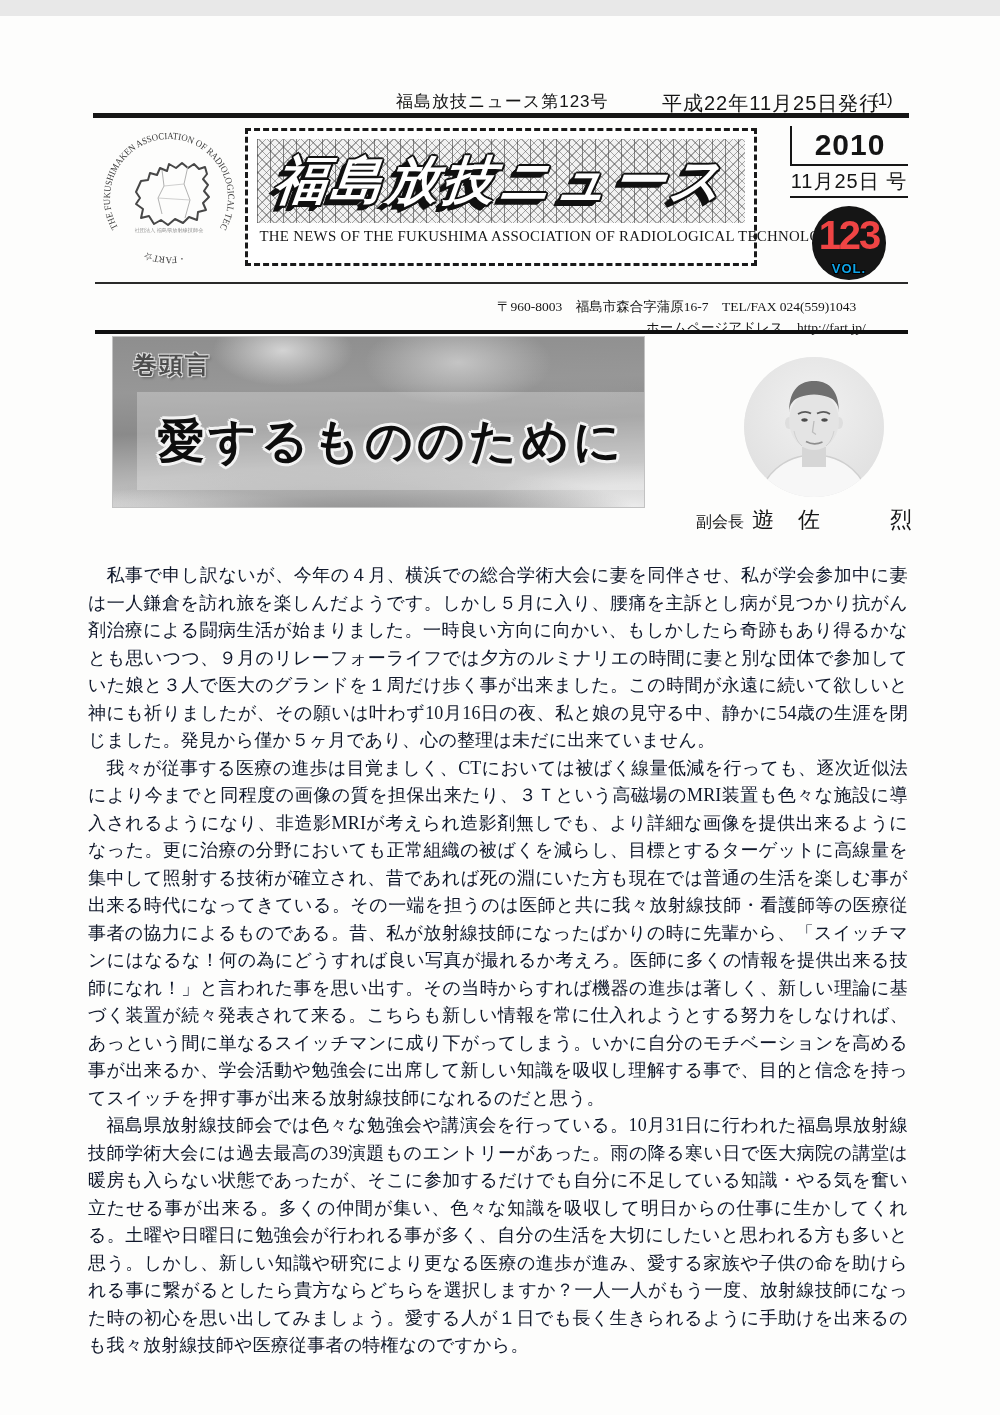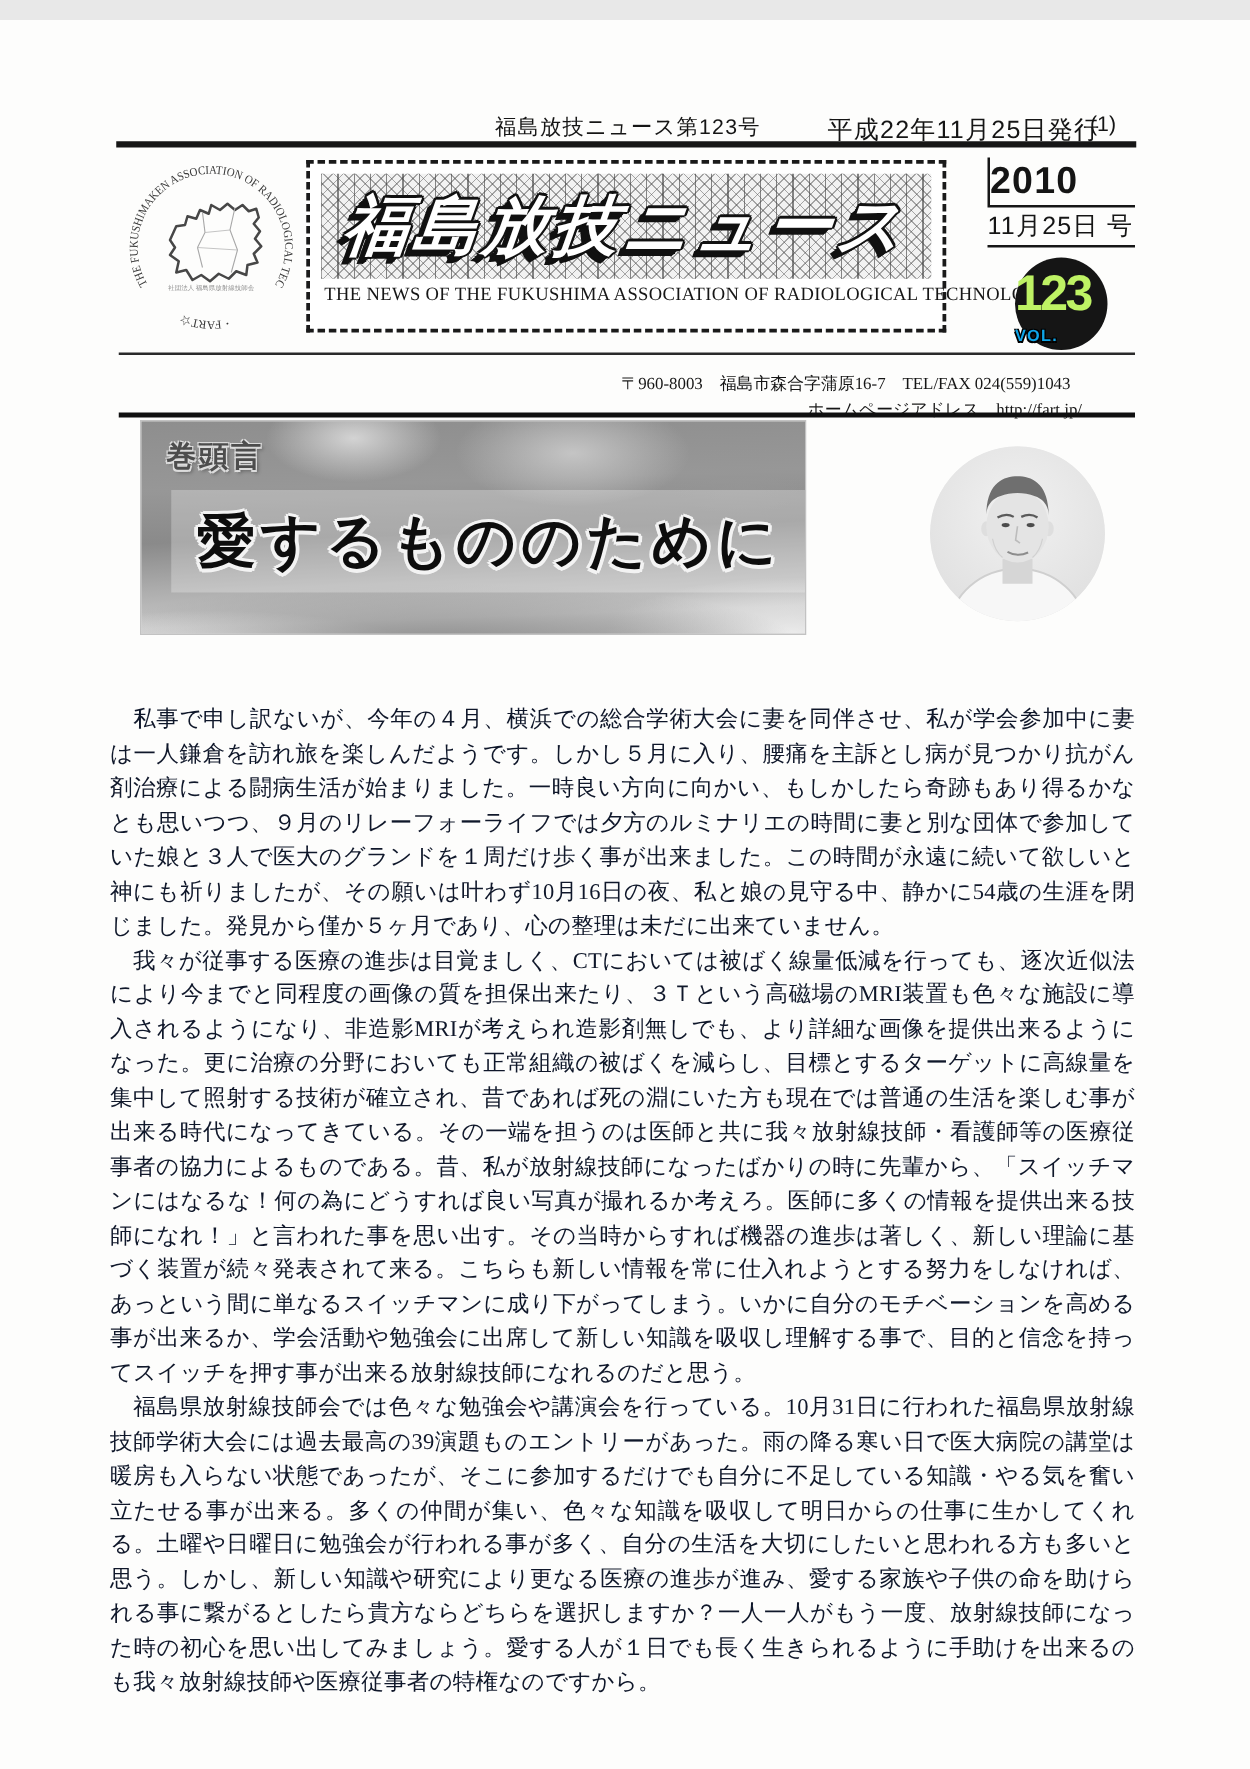--- a/index.html
+++ b/index.html
@@ -31,28 +31,28 @@
       repeating-linear-gradient(90deg, rgba(40,40,40,.55) 0 1px, transparent 1px 13px); }
   .jp-title { font-family:"DejaVu Sans","Liberation Sans",sans-serif;
     font-size:52px; font-weight:800; font-style:italic; letter-spacing:4px;
     color:#ffffff; transform:skewX(-6deg); white-space:nowrap;
     text-shadow: 2px 0 #111,-2px 0 #111,0 2px #111,0 -2px #111,
       1.5px 1.5px #111,-1.5px 1.5px #111,1.5px -1.5px #111,-1.5px -1.5px #111,
       -3px 3px #111,-4px 4px #111,-5px 5px #111,-6px 6px #111; }
   .subtitle { margin-top:5px; text-align:center; font-size:15px; letter-spacing:.3px;
     white-space:nowrap; color:#161616; transform:scaleX(.99); }
 
-  .right-col { position:absolute; left:790px; top:110px; width:118px; }
+  .right-col { position:absolute; left:790px; top:110px; width:118px; text-align:center; }
   .year { font-size:30px; font-weight:600; line-height:38px; letter-spacing:1px;
     border-left:2px solid #161616; }
   .rc-rule { border-top:2px solid #161616; }
   .issue-date { font-size:20px; line-height:30px; letter-spacing:1px; }
   .vol-circle { position:relative; width:74px; height:74px; margin:8px auto 0;
     background:#151515; border-radius:50%; }
-  .vol-num { display:block; color:#bef264; font-weight:800; font-size:40px;
+  .vol-num { display:block; color:#ef4444; font-weight:800; font-size:40px;
     letter-spacing:-2px; line-height:58px; }
   .vol-label { position:absolute; left:0; bottom:4px; width:100%; color:#0ea5e9;
     font-weight:700; font-size:13px; letter-spacing:1px;
     text-shadow:1px 1px 0 #000,-1px -1px 0 #000,1px -1px 0 #000,-1px 1px 0 #000; }
 
   
   .thin-rule  { position:absolute; left:95px; top:266px; width:813px; border-top:2px solid #2a2a2a; }
   .pub-issuer { position:absolute; left:133px; top:278px; font-size:17.5px; letter-spacing:.5px; }
   .pub-addr   { position:absolute; left:497px; top:282px; font-size:13.5px; }
   .pub-home   { position:absolute; left:646px; top:303px; font-size:13.5px; }
@@ -66,21 +66,21 @@
       radial-gradient(130px 60px at 65% 15%, rgba(205,205,205,.85), rgba(205,205,205,0) 72%),
       radial-gradient(80px 40px at 90% 28%, rgba(150,150,150,.7), rgba(150,150,150,0) 70%),
       radial-gradient(380px 60px at 45% 103%, rgba(140,140,140,.85), rgba(140,140,140,0) 75%),
       radial-gradient(240px 46px at 10% 108%, rgba(250,250,250,.95), rgba(250,250,250,0) 70%),
       radial-gradient(200px 60px at 98% 100%, rgba(242,242,242,.9), rgba(242,242,242,0) 75%),
       linear-gradient(178deg, #8e8e8e 0%, #979797 30%, #8a8a8a 52%, #adadad 72%, #c6c6c6 88%, #b4b4b4 100%); }
   .kantogen { position:absolute; left:20px; top:12px; font-size:24px; font-weight:700;
     color:#4d4d4d; letter-spacing:2px;
     text-shadow:1px 1px 0 #dcdcdc,-1px -1px 0 #dcdcdc,1px -1px 0 #dcdcdc,-1px 1px 0 #dcdcdc,
       2px 2px 3px rgba(0,0,0,.35); }
-  .title-strip { position:absolute; left:24px; top:55px; width:509px; height:82px;
+  .title-strip { position:absolute; left:24px; top:55px; width:509px; height:98px;
     background:rgba(255,255,255,.27); display:flex; align-items:center; justify-content:center; }
   .article-title { font-size:47px; font-weight:800; letter-spacing:4px; color:#0d0d0d; white-space:nowrap;
     text-shadow:3px 0 0 #f3f3f3,-3px 0 0 #f3f3f3,0 3px 0 #f3f3f3,0 -3px 0 #f3f3f3,
       2px 2px 0 #f3f3f3,-2px 2px 0 #f3f3f3,2px -2px 0 #f3f3f3,-2px -2px 0 #f3f3f3; }
 
   .portrait { position:absolute; left:744px; top:341px; width:140px; height:140px;
     border-radius:50%; overflow:hidden; background:#eaeaea; }
   .author-line { position:absolute; left:696px; top:489px; width:215px;
     display:flex; align-items:baseline; white-space:nowrap; }
   .author-role { font-size:16px; margin-right:8px; font-weight:500; }
@@ -171,20 +171,24 @@
       <path d="M54,57 q7,-4 13,-0.5" stroke="#5a5a5a" stroke-width="1.8" fill="none"></path>
       <path d="M73,56.5 q7,-3.5 13,0.5" stroke="#5a5a5a" stroke-width="1.8" fill="none"></path>
       <ellipse cx="60.5" cy="63" rx="3.2" ry="1.7" fill="#4c4c4c"></ellipse>
       <ellipse cx="80.5" cy="63" rx="3.2" ry="1.7" fill="#4c4c4c"></ellipse>
       <path d="M70,64 l-1.5,11 l3.5,2.5" stroke="#bcbcbc" stroke-width="1.3" fill="none"></path>
       <path d="M62,84.5 q8,4.5 16.5,0.5" stroke="#8d8d8d" stroke-width="1.6" fill="none"></path>
       <path d="M50,74 q2,10 8,15" stroke="#d0d0d0" stroke-width="1" fill="none"></path>
       <path d="M90,74 q-2,10 -8,15" stroke="#d0d0d0" stroke-width="1" fill="none"></path>
     </svg>
   </div>
+  <div class="author-line sans">
+    <span class="author-role">副会長</span>
+    <span class="author-name">遊　佐　　　烈</span>
+  </div>
 
   <div class="body-text">
     <p>　私事で申し訳ないが、今年の４月、横浜での総合学術大会に妻を同伴させ、私が学会参加中に妻は一人鎌倉を訪れ旅を楽しんだようです。しかし５月に入り、腰痛を主訴とし病が見つかり抗がん剤治療による闘病生活が始まりました。一時良い方向に向かい、もしかしたら奇跡もあり得るかなとも思いつつ、９月のリレーフォーライフでは夕方のルミナリエの時間に妻と別な団体で参加していた娘と３人で医大のグランドを１周だけ歩く事が出来ました。この時間が永遠に続いて欲しいと神にも祈りましたが、その願いは叶わず10月16日の夜、私と娘の見守る中、静かに54歳の生涯を閉じました。発見から僅か５ヶ月であり、心の整理は未だに出来ていません。</p>
     <p>　我々が従事する医療の進歩は目覚ましく、CTにおいては被ばく線量低減を行っても、逐次近似法により今までと同程度の画像の質を担保出来たり、３Ｔという高磁場のMRI装置も色々な施設に導入されるようになり、非造影MRIが考えられ造影剤無しでも、より詳細な画像を提供出来るようになった。更に治療の分野においても正常組織の被ばくを減らし、目標とするターゲットに高線量を集中して照射する技術が確立され、昔であれば死の淵にいた方も現在では普通の生活を楽しむ事が出来る時代になってきている。その一端を担うのは医師と共に我々放射線技師・看護師等の医療従事者の協力によるものである。昔、私が放射線技師になったばかりの時に先輩から、「スイッチマンにはなるな！何の為にどうすれば良い写真が撮れるか考えろ。医師に多くの情報を提供出来る技師になれ！」と言われた事を思い出す。その当時からすれば機器の進歩は著しく、新しい理論に基づく装置が続々発表されて来る。こちらも新しい情報を常に仕入れようとする努力をしなければ、あっという間に単なるスイッチマンに成り下がってしまう。いかに自分のモチベーションを高める事が出来るか、学会活動や勉強会に出席して新しい知識を吸収し理解する事で、目的と信念を持ってスイッチを押す事が出来る放射線技師になれるのだと思う。</p>
     <p>　福島県放射線技師会では色々な勉強会や講演会を行っている。10月31日に行われた福島県放射線技師学術大会には過去最高の39演題ものエントリーがあった。雨の降る寒い日で医大病院の講堂は暖房も入らない状態であったが、そこに参加するだけでも自分に不足している知識・やる気を奮い立たせる事が出来る。多くの仲間が集い、色々な知識を吸収して明日からの仕事に生かしてくれる。土曜や日曜日に勉強会が行われる事が多く、自分の生活を大切にしたいと思われる方も多いと思う。しかし、新しい知識や研究により更なる医療の進歩が進み、愛する家族や子供の命を助けられる事に繋がるとしたら貴方ならどちらを選択しますか？一人一人がもう一度、放射線技師になった時の初心を思い出してみましょう。愛する人が１日でも長く生きられるように手助けを出来るのも我々放射線技師や医療従事者の特権なのですから。</p>
   </div>
 
 </div>
 
 </body></html>

